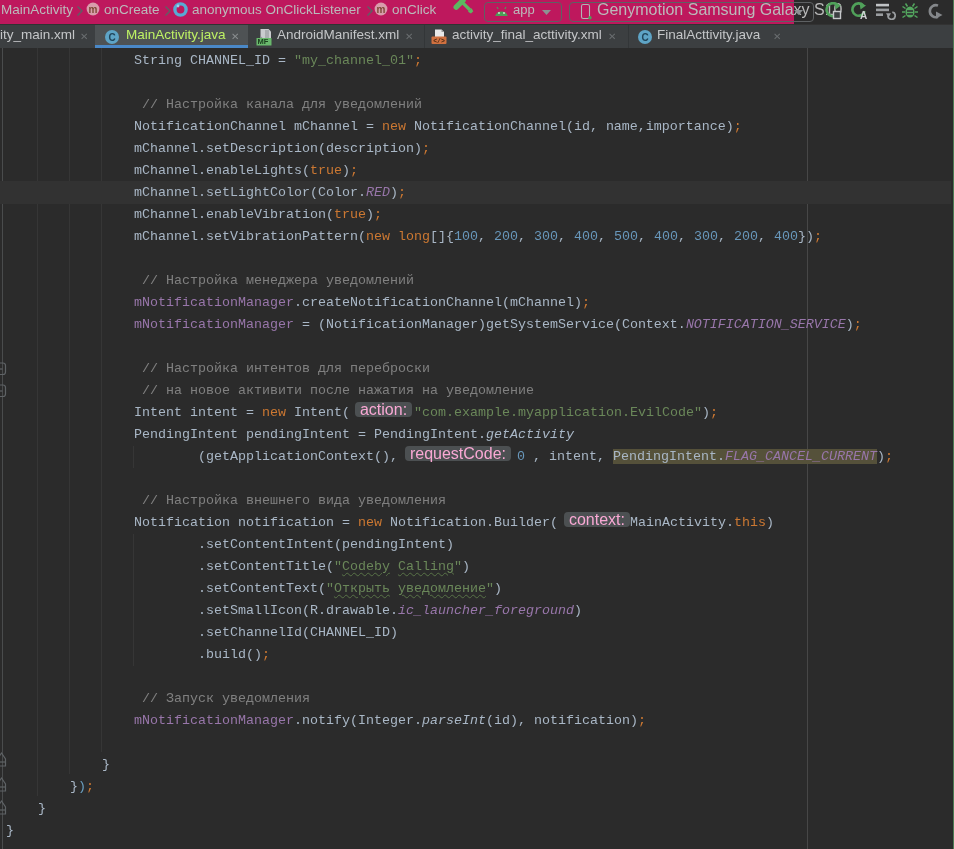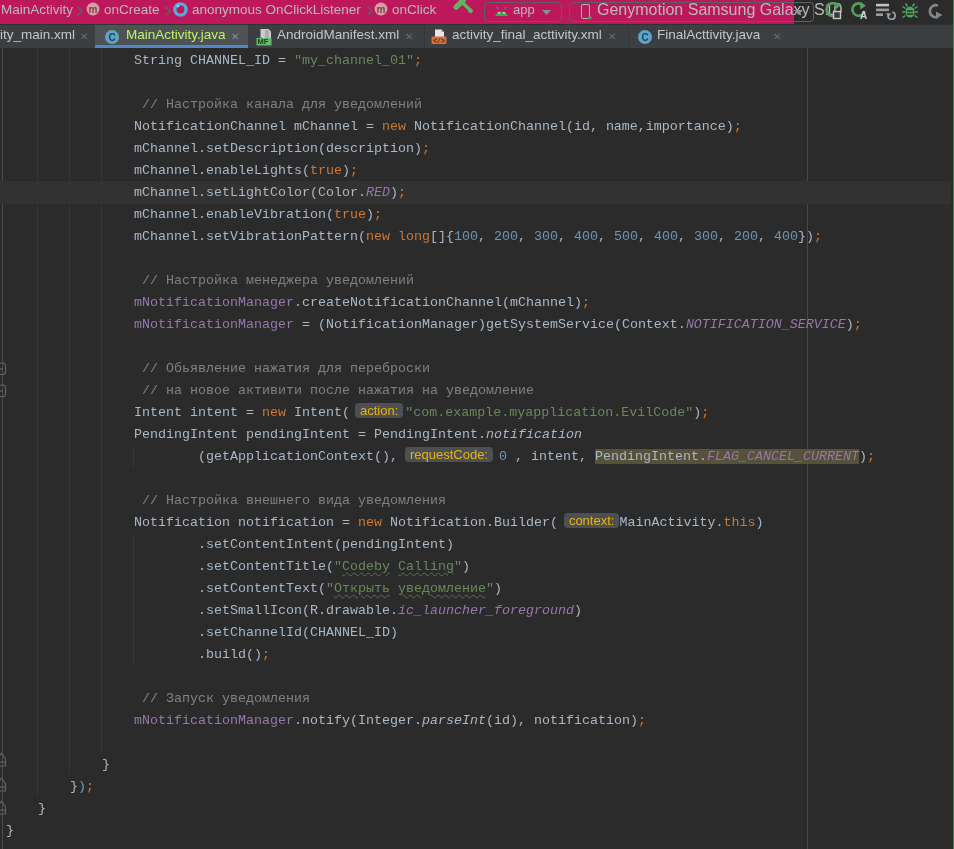--- a/index.html
+++ b/index.html
@@ -19,21 +19,21 @@
 .code div{height:22px;white-space:pre;}
 .k{color:#cc7832;}
 .s{color:#6a8759;}
 .n{color:#6897bb;}
 .c{color:#808080;margin-left:8px;}
 .f{color:#9876aa;text-underline-offset:3px;}
 .q{color:#9876aa;font-style:italic;}
 .sc{color:#cc7832;}
 .it{font-style:italic;}
 .w{text-decoration:underline wavy #587247 1px;text-underline-offset:2px;}
-.chip{display:inline-block;background:#4c5052;color:#eab308;font-family:"Liberation Sans",sans-serif;font-size:13px;line-height:15px;height:15px;border-radius:4px;padding:0 5px;vertical-align:1px;margin-left:-2px;}
+.chip{display:inline-block;background:#4c5052;color:#f9a8d4;font-family:"Liberation Sans",sans-serif;font-size:16px;line-height:15px;height:15px;border-radius:4px;padding:0 5px;vertical-align:1px;margin-left:-2px;}
 .hl{background:#55513a;}
 .pb{color:#6a9fc0;}
 </style>
 </head>
 <body>
 <div style="position:absolute;left:953px;top:0;width:1px;height:849px;background:#4c7b54;z-index:50;"></div>
 <div id="topbar">
   <span class="t" style="left:1px;">MainActivity</span>
   <svg style="position:absolute;left:75px;top:6px;" width="9" height="10">
       <polyline points="2.5,0.5 7,5 2.5,9.5" stroke="#5d6164" stroke-width="1.4" fill="none"></polyline>
@@ -195,24 +195,24 @@
 <div>                mChannel.setDescription(description)<span class="sc">;</span></div>
 <div>                mChannel.enableLights(<span class="k">true</span>)<span class="sc">;</span></div>
 <div>                mChannel.setLightColor(Color.<span class="q">RED</span>)<span class="sc">;</span></div>
 <div>                mChannel.enableVibration(<span class="k">true</span>)<span class="sc">;</span></div>
 <div>                mChannel.setVibrationPattern(<span class="k">new long</span>[]{<span class="n">100</span>, <span class="n">200</span>, <span class="n">300</span>, <span class="n">400</span>, <span class="n">500</span>, <span class="n">400</span>, <span class="n">300</span>, <span class="n">200</span>, <span class="n">400</span>})<span class="sc">;</span></div>
 <div> </div>
 <div>                <span class="c">// Настройка менеджера уведомлений</span></div>
 <div>                <span class="f">mNotificationManager</span>.createNotificationChannel(mChannel)<span class="sc">;</span></div>
 <div>                <span class="f">mNotificationManager</span> = (NotificationManager)getSystemService(Context.<span class="q">NOTIFICATION_SERVICE</span>)<span class="sc">;</span></div>
 <div> </div>
-<div>                <span class="c">// Обьявление нажатия для переброски</span></div>
+<div>                <span class="c">// Настройка интентов для переброски</span></div>
 <div>                <span class="c">// на новое активити после нажатия на уведомление</span></div>
 <div>                Intent intent = <span class="k">new</span> Intent( <span class="chip" style="margin-left:-3px;margin-right:2px;">action:</span><span class="s">"com.example.myapplication.EvilCode"</span>)<span class="sc">;</span></div>
-<div>                PendingIntent pendingIntent = PendingIntent.<span class="it">notification</span></div>
+<div>                PendingIntent pendingIntent = PendingIntent.<span class="it">getActivity</span></div>
 <div>                        (getApplicationContext(), <span class="chip" style="margin-left:-1px;margin-right:6px;">requestCode:</span><span class="n">0</span> , intent, <span class="hl">PendingIntent.<span class="q">FLAG_CANCEL_CURRENT</span></span>)<span class="sc">;</span></div>
 <div> </div>
 <div>                <span class="c">// Настройка внешнего вида уведомления</span></div>
 <div>                Notification notification = <span class="k">new</span> Notification.Builder( <span class="chip">context:</span>MainActivity.<span class="k">this</span>)</div>
 <div>                        .setContentIntent(pendingIntent)</div>
 <div>                        .setContentTitle(<span class="s">"</span><span class="s w">Codeby</span><span class="s"> </span><span class="s w">Calling</span><span class="s">"</span>)</div>
 <div>                        .setContentText(<span class="s">"</span><span class="s w">Открыть</span><span class="s"> </span><span class="s w">уведомление</span><span class="s">"</span>)</div>
 <div>                        .setSmallIcon(R.drawable.<span class="q">ic_launcher_foreground</span>)</div>
 <div>                        .setChannelId(CHANNEL_ID)</div>
 <div>                        .build()<span class="sc">;</span></div>

